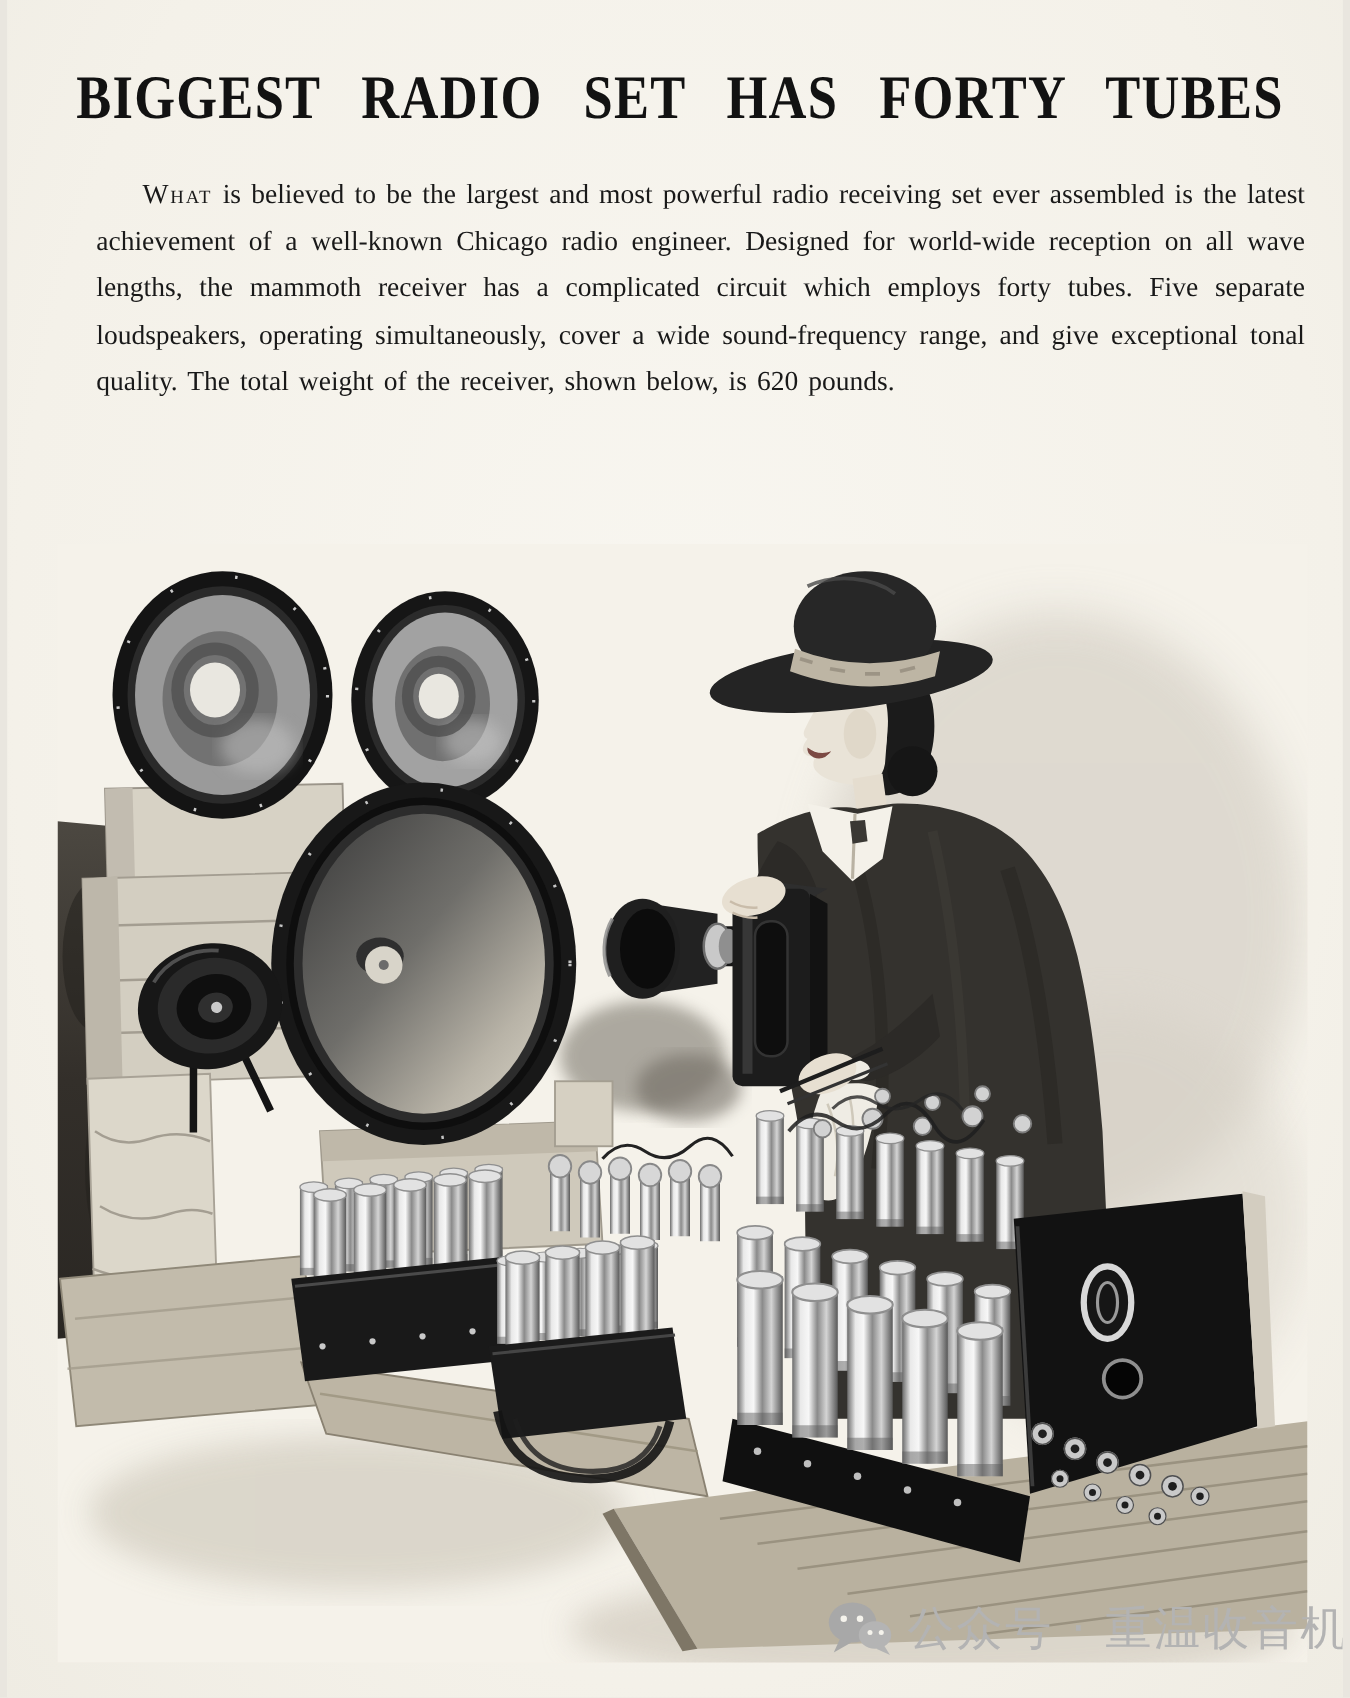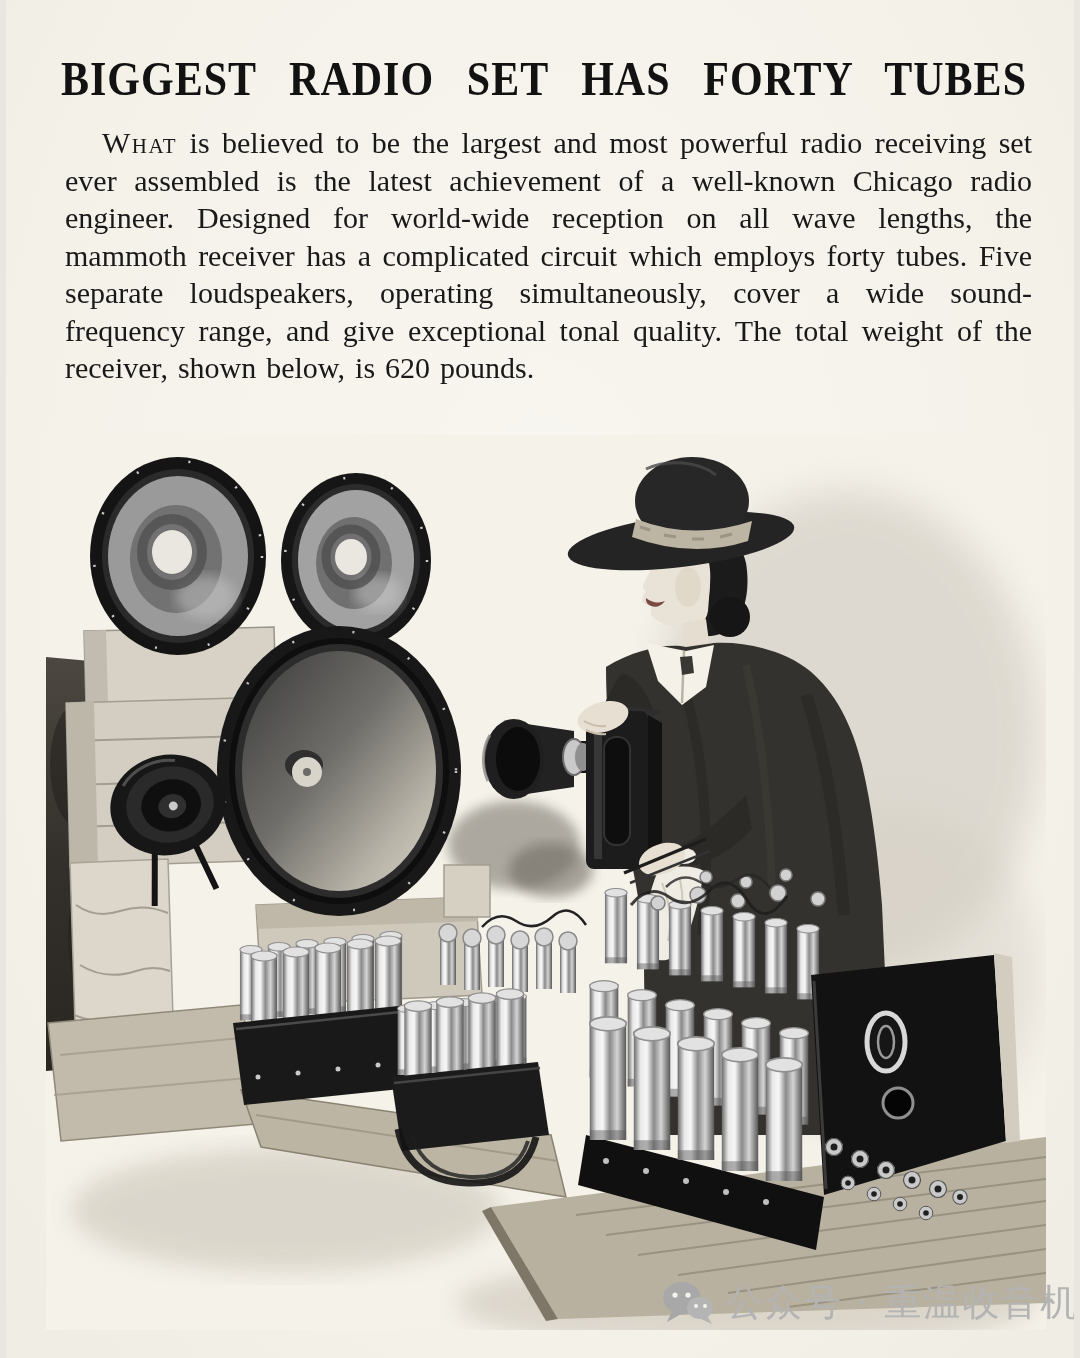--- a/index.html
+++ b/index.html
@@ -17,22 +17,22 @@
     margin:0;
     font-size:42px;font-weight:700;color:#121212;
     letter-spacing:1px;
     line-height:1;
     text-align:justify;text-align-last:justify;
     transform:scaleY(1.18);transform-origin:left top;
     white-space:nowrap;
   }
   .article-body{
     position:absolute;left:55px;top:120px;width:967px;
-    margin:4px;
-    font-size:30px;line-height:37.5px;color:#191919;
+    margin:16px;
+    font-size:22px;line-height:37.5px;color:#191919;
     text-align:justify;
     text-indent:37px;
     word-spacing:2.5px;
   }
   .lead{font-variant:small-caps;letter-spacing:1.5px;}
   .photo{
     position:absolute;left:40px;top:435px;width:1000px;height:895px;
   }
   .photo svg.scene{display:block;width:100%;height:100%;}
   .watermark{

